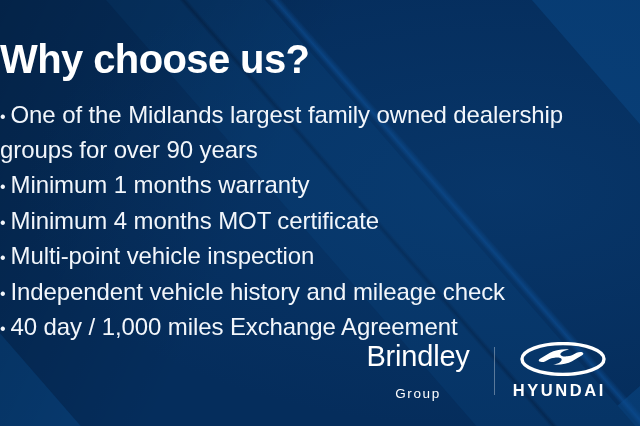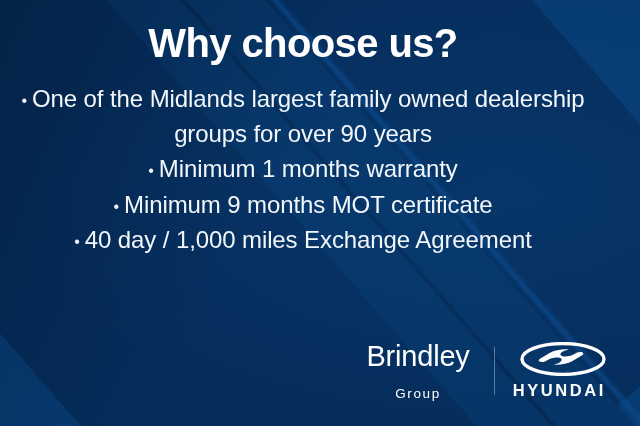--- a/index.html
+++ b/index.html
@@ -71,23 +71,23 @@
     inset: 0;
     background:
       radial-gradient(120% 90% at 78% 45%, rgba(14,74,134,.30) 0%, rgba(7,59,114,0) 62%),
       linear-gradient(115deg, rgba(0,0,0,.22) 0%, rgba(0,0,0,0) 42%);
   }
 
   
   .content {
     position: absolute;
     inset: 0;
-    padding: 0 34px 0 0;
+    padding: 16px 34px 0 0;
     box-sizing: border-box;
-    text-align: center;
+    text-align: left;
     color: #ffffff;
   }
   .headline {
     margin: 0;
     padding-top: 22px;
     font-size: 40px;
     line-height: 1.05;
     font-weight: 700;
     letter-spacing: -0.6px;
     color: #ffffff;
@@ -173,21 +173,23 @@
     <div class="band band-seam"></div>
     <div class="bg-vignette"></div>
   </div>
 
   <div class="content">
     <h1 class="headline">Why choose us?</h1>
 
     <ul class="bullets">
       <li>One of the Midlands largest family owned dealership groups for over 90 years</li>
       <li>Minimum 1 months warranty</li>
-      <li>Minimum 9 months MOT certificate</li>
+      <li>Minimum 4 months MOT certificate</li>
+      <li>Multi-point vehicle inspection</li>
+      <li>Independent vehicle history and mileage check</li>
       <li>40 day / 1,000 miles Exchange Agreement</li>
     </ul>
   </div>
 
   <div class="logos">
 
     <div class="brindley">
       <span class="word">Brindley</span>
       <span class="sub">Group</span>
     </div>

